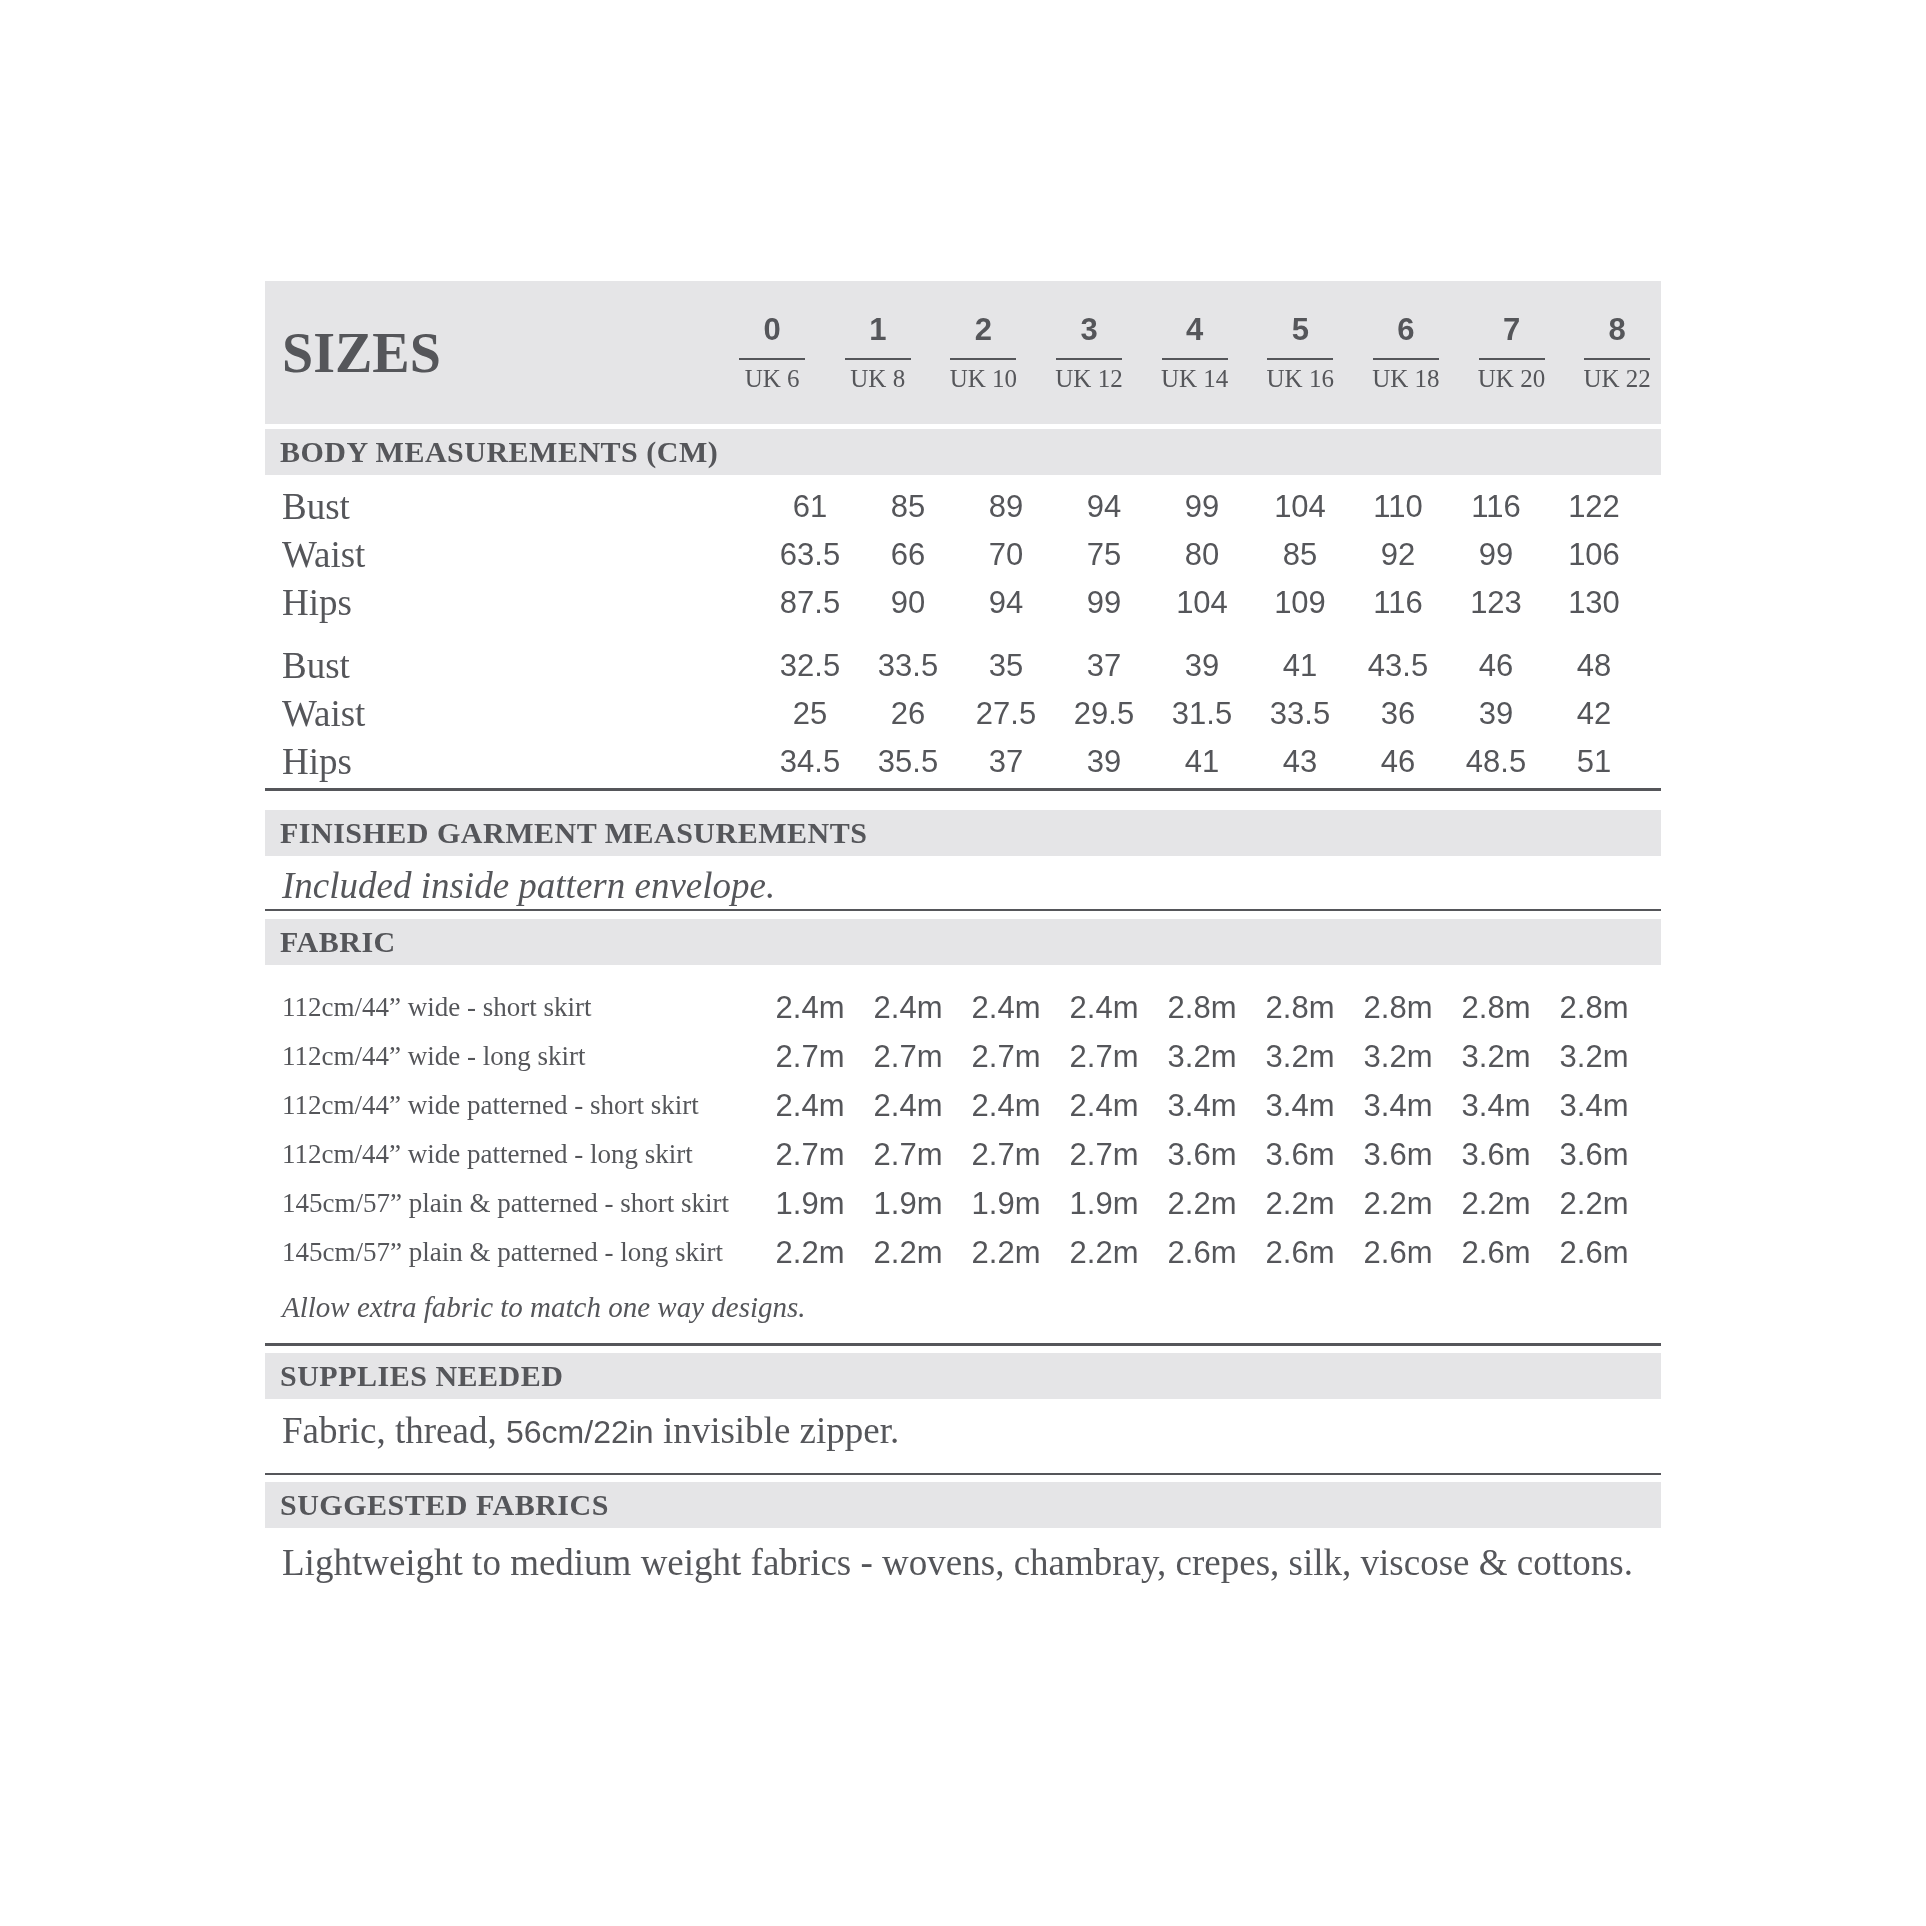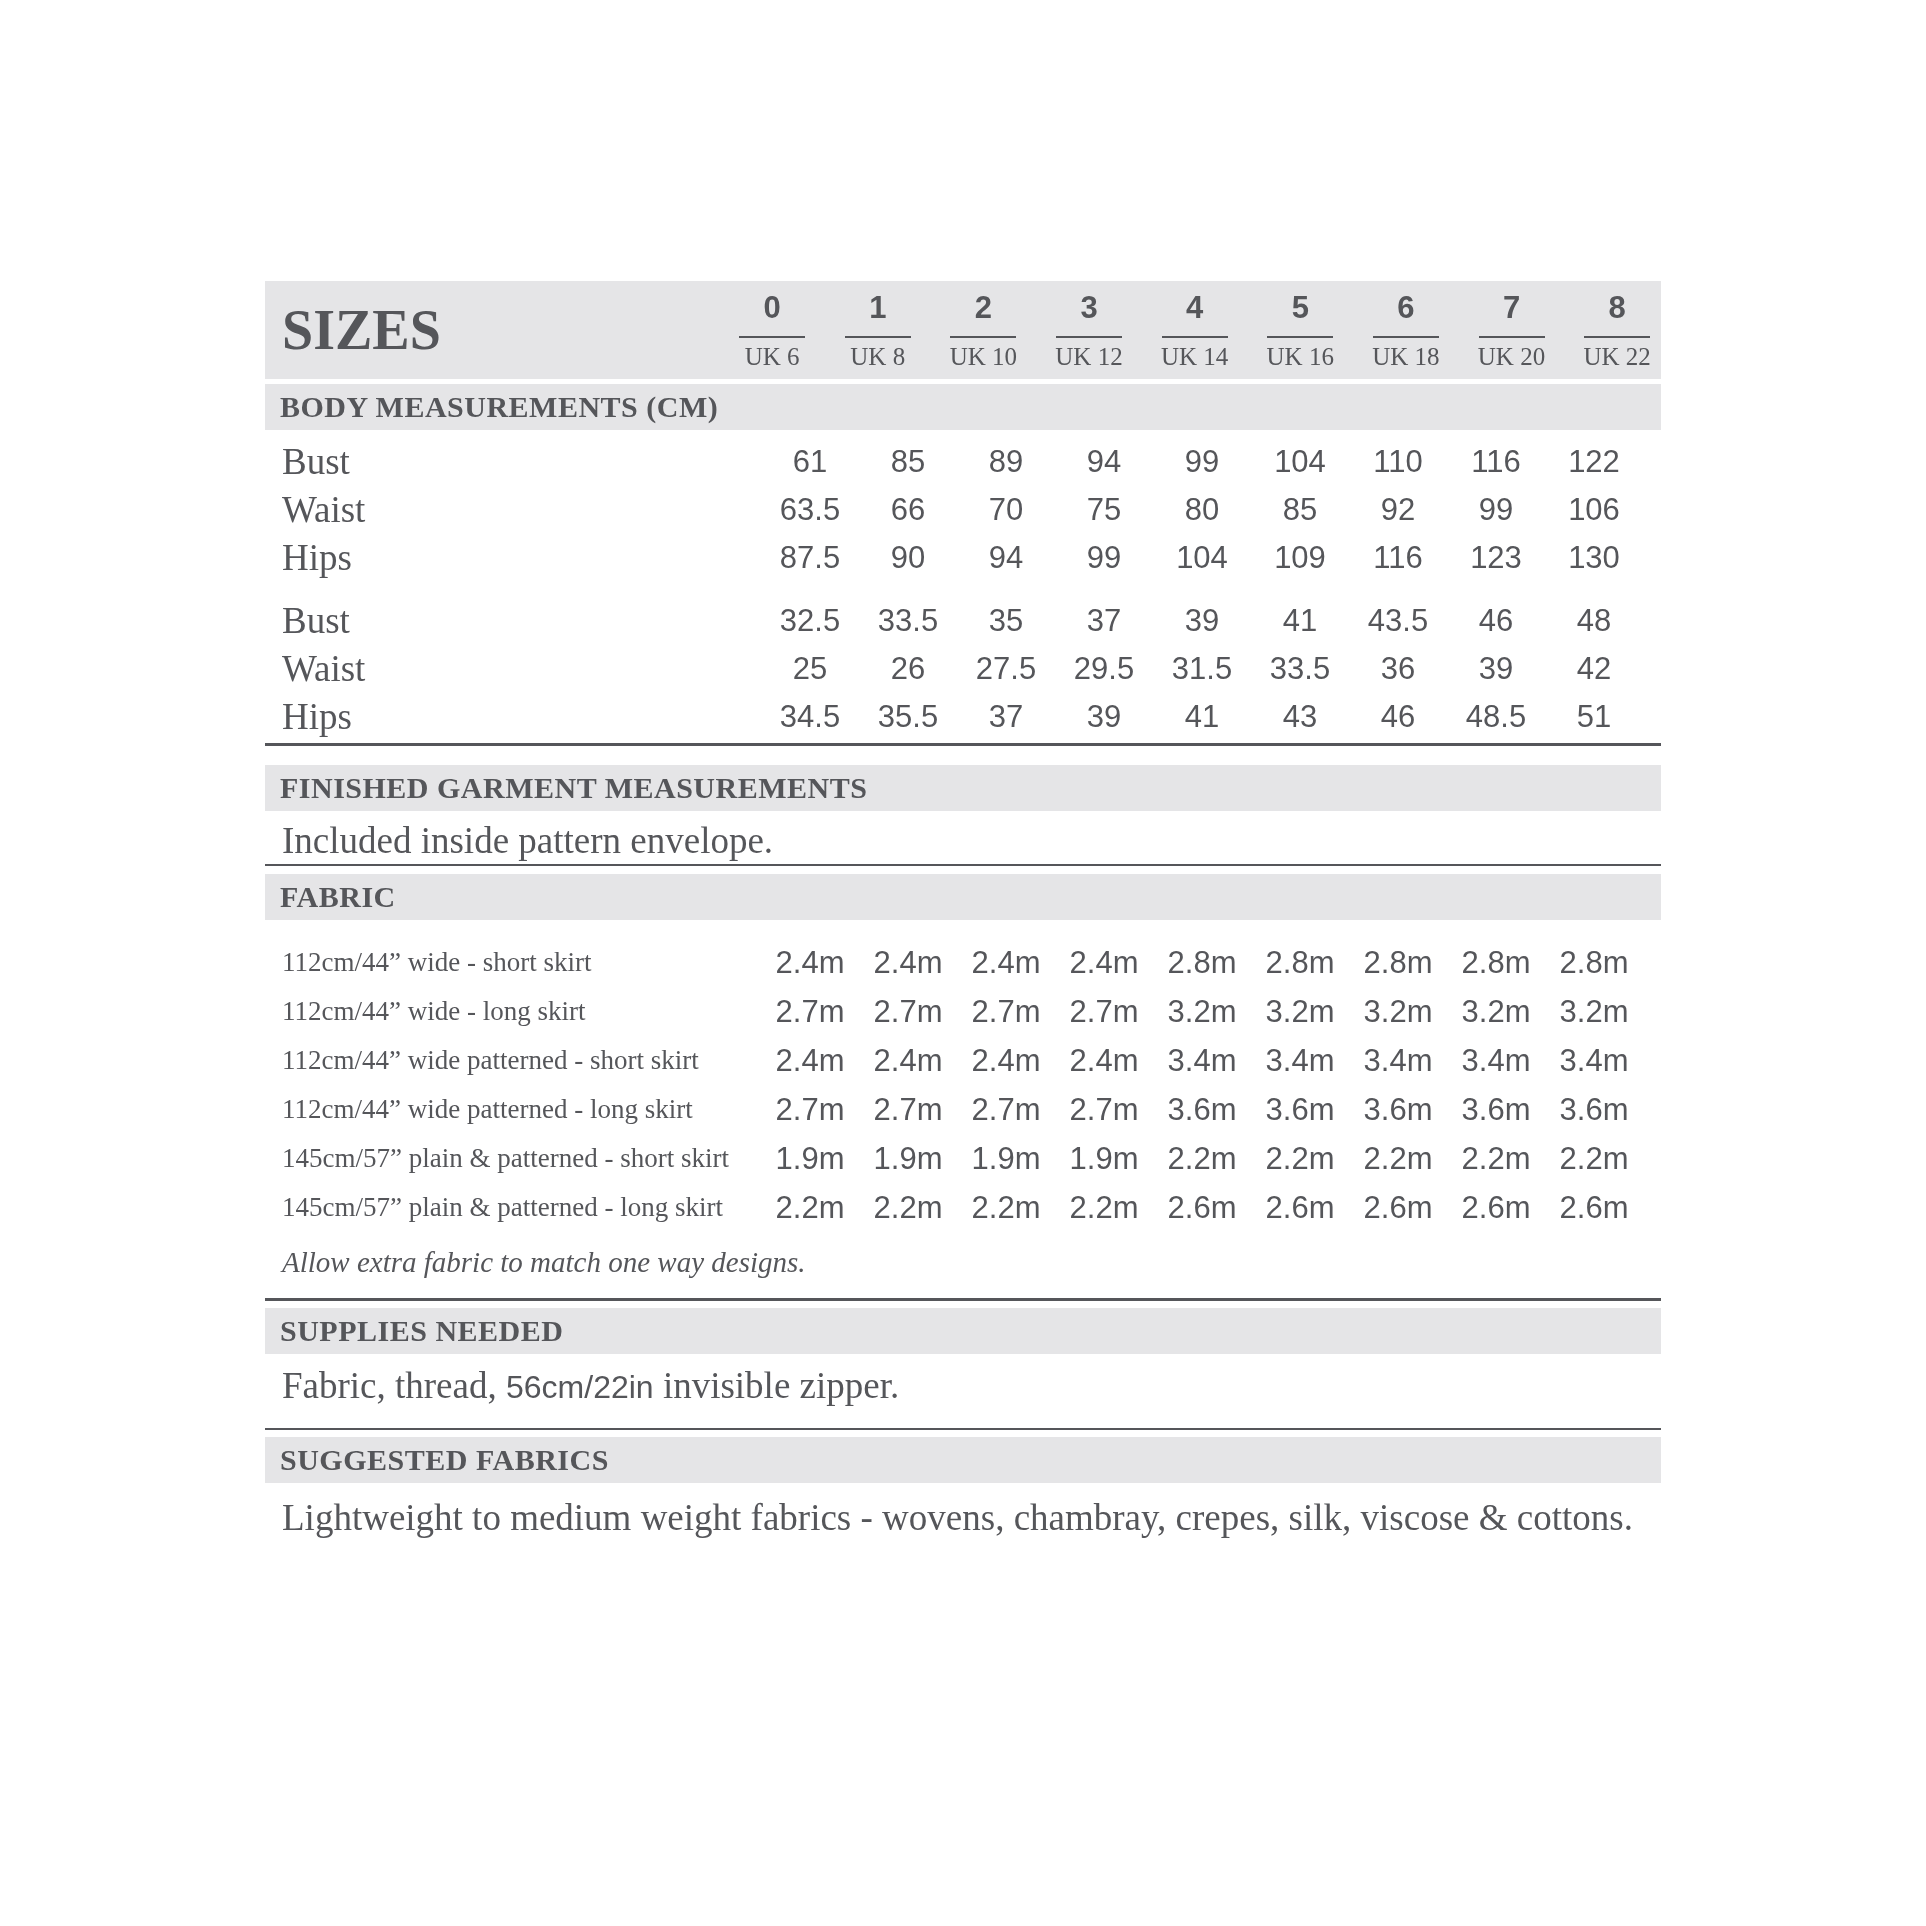--- a/index.html
+++ b/index.html
@@ -14,21 +14,21 @@
     position:absolute;
     left:265px; top:281px;
     width:1396px;
   }
   .band { background:#e5e5e7; }
   .row { display:flex; align-items:center; }
   .lbl { width:496px; box-sizing:border-box; padding-left:17px; }
   .c   { width:98px; text-align:center; }
 
   
-  .sizes-band .row { height:98px;gap:18px; }
+  .sizes-band .row { height:143px;gap:18px; }
   .sizes-title { font-weight:bold; font-size:56px; line-height:1; }
   .size-col { display:flex; flex-direction:column; align-items:center; }
   .size-num { font-family:"Liberation Sans", sans-serif; font-weight:700; font-size:31px; line-height:1; }
   .size-rule { width:66px; height:2px; background:#55565a; margin:13px 0 6px 0; }
   .size-uk { font-size:25px; line-height:1; }
 
   
   .sec-header {
     height:46px; display:flex; align-items:center;
     font-weight:bold; font-size:30px; letter-spacing:0.5px;
@@ -55,21 +55,21 @@
   .hrule-4 { margin-top:20px; }
 
   .band-finished  { margin-top:19px; }
   .band-cm        { margin-top:5px; }
   .band-inch      { margin-top:25px; }
   .band-fabric    { margin-top:8px; }
   .band-supplies  { margin-top:7px; }
   .band-suggested { margin-top:6.5px; }
 
   .para { padding-left:17px; font-size:37px; line-height:41px; }
-  .para-included { margin-top:9px; }
+  .para-included { margin-top:9px;font-style:italic; }
   .para-supplies { margin-top:11px; }
   .para-suggested { margin-top:11px; line-height:48px; max-width:1384px; }
   .zip-val { font-family:"Liberation Sans", sans-serif; font-size:32px; }
 
   .italic-note { padding-left:17px; margin-top:13px; font-style:italic; font-size:29px; line-height:35px; }
 </style>
 </head>
 <body>
 
 <div class="content">

